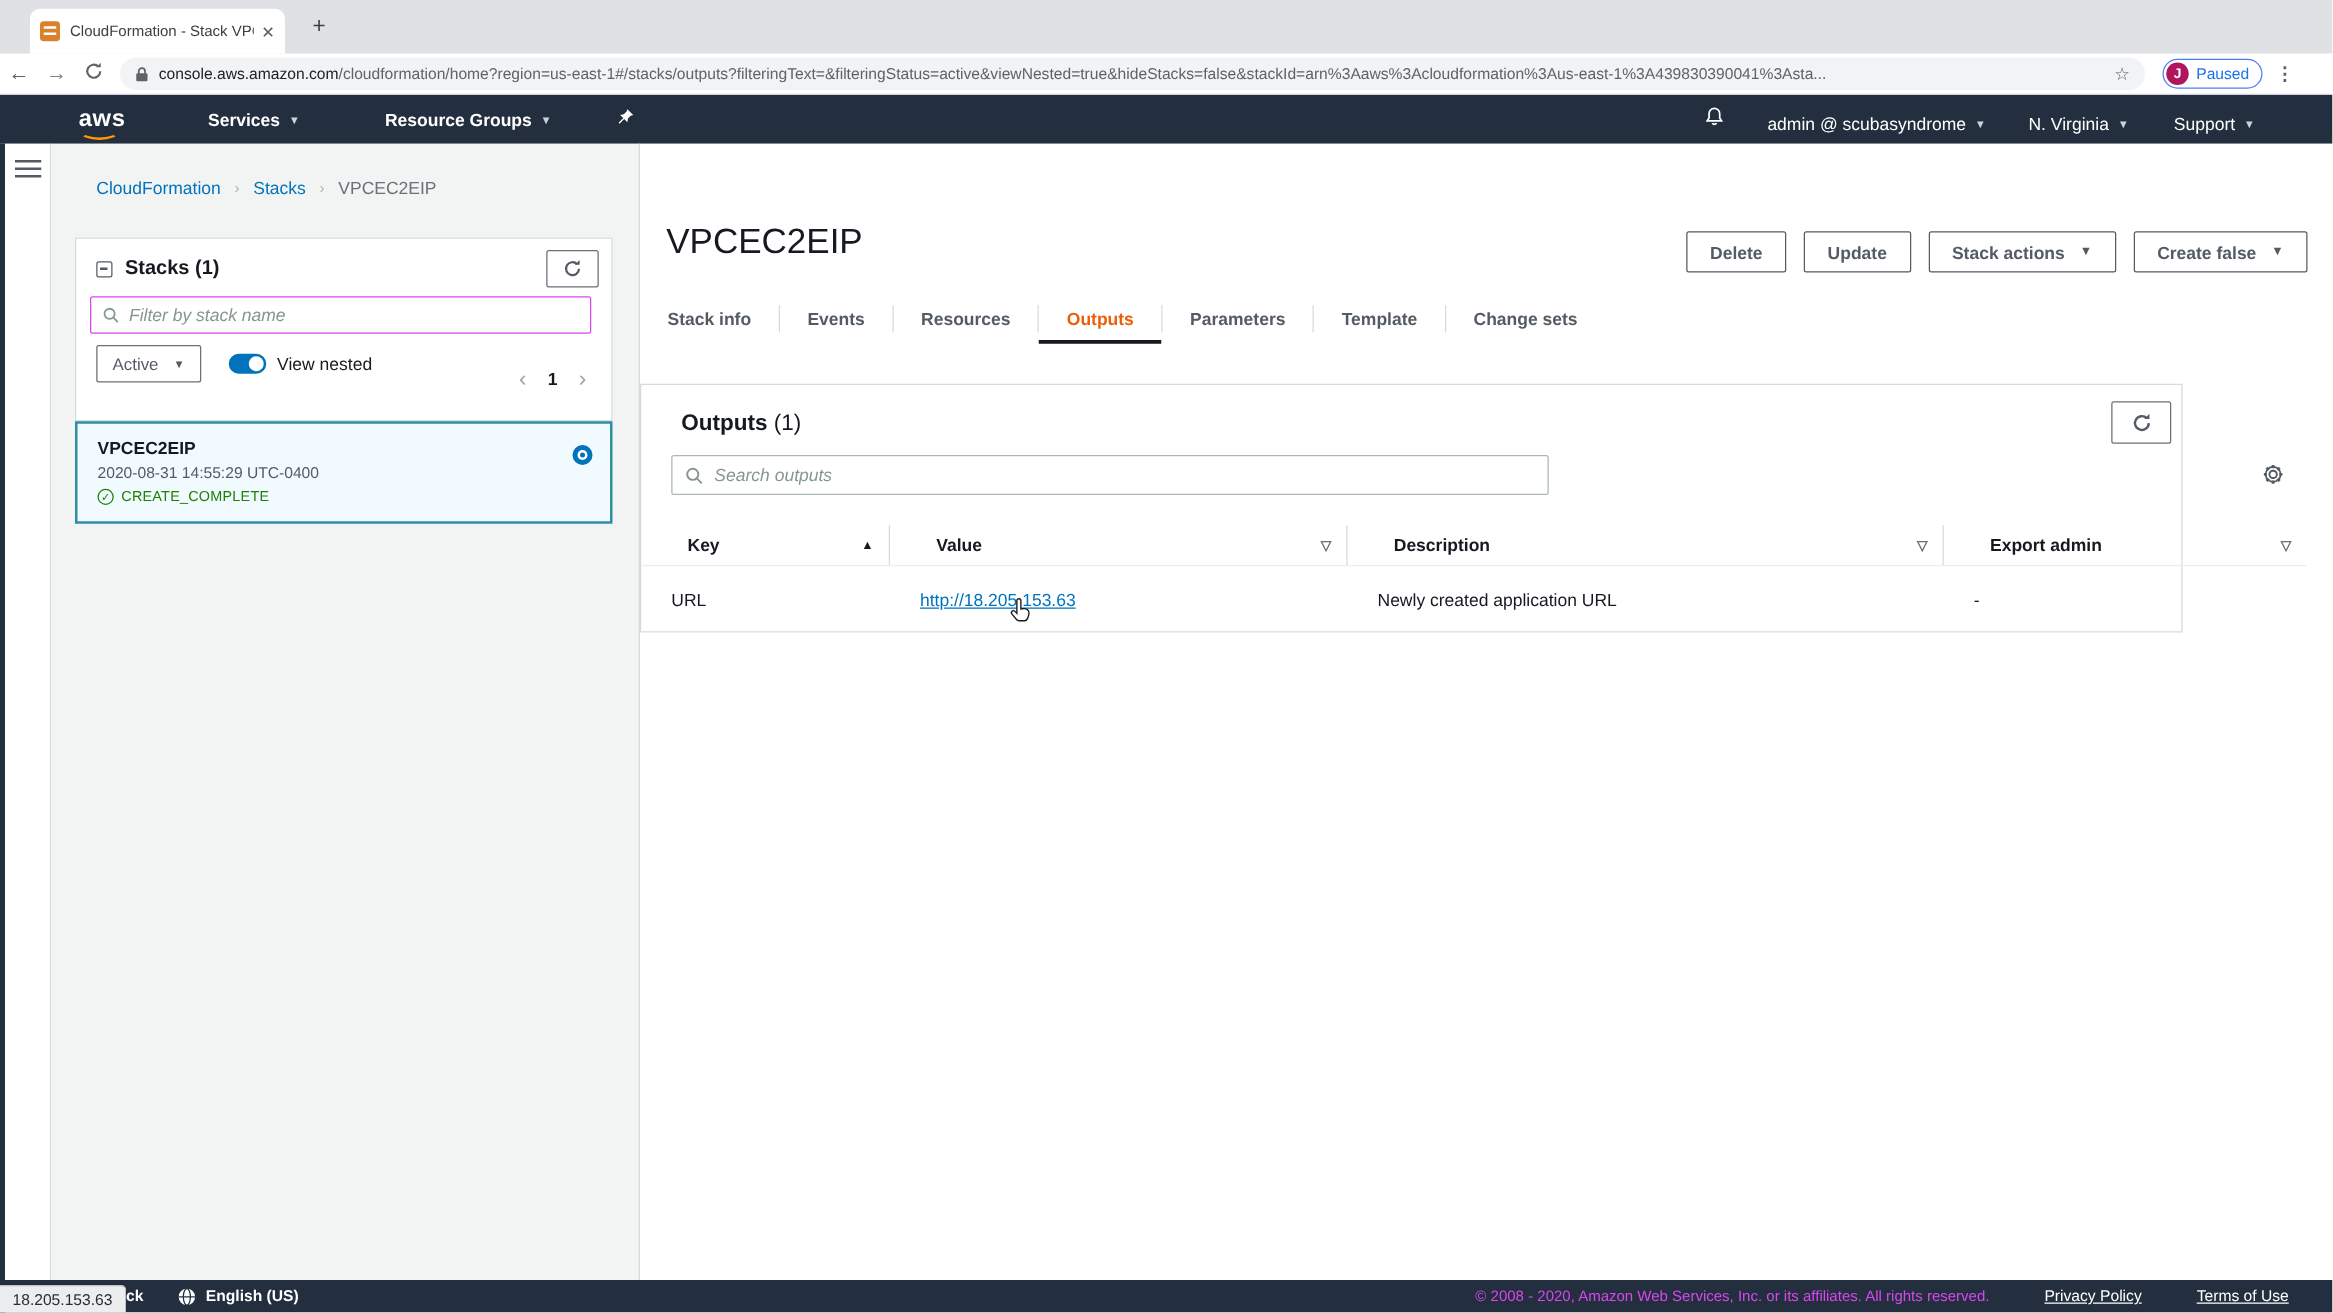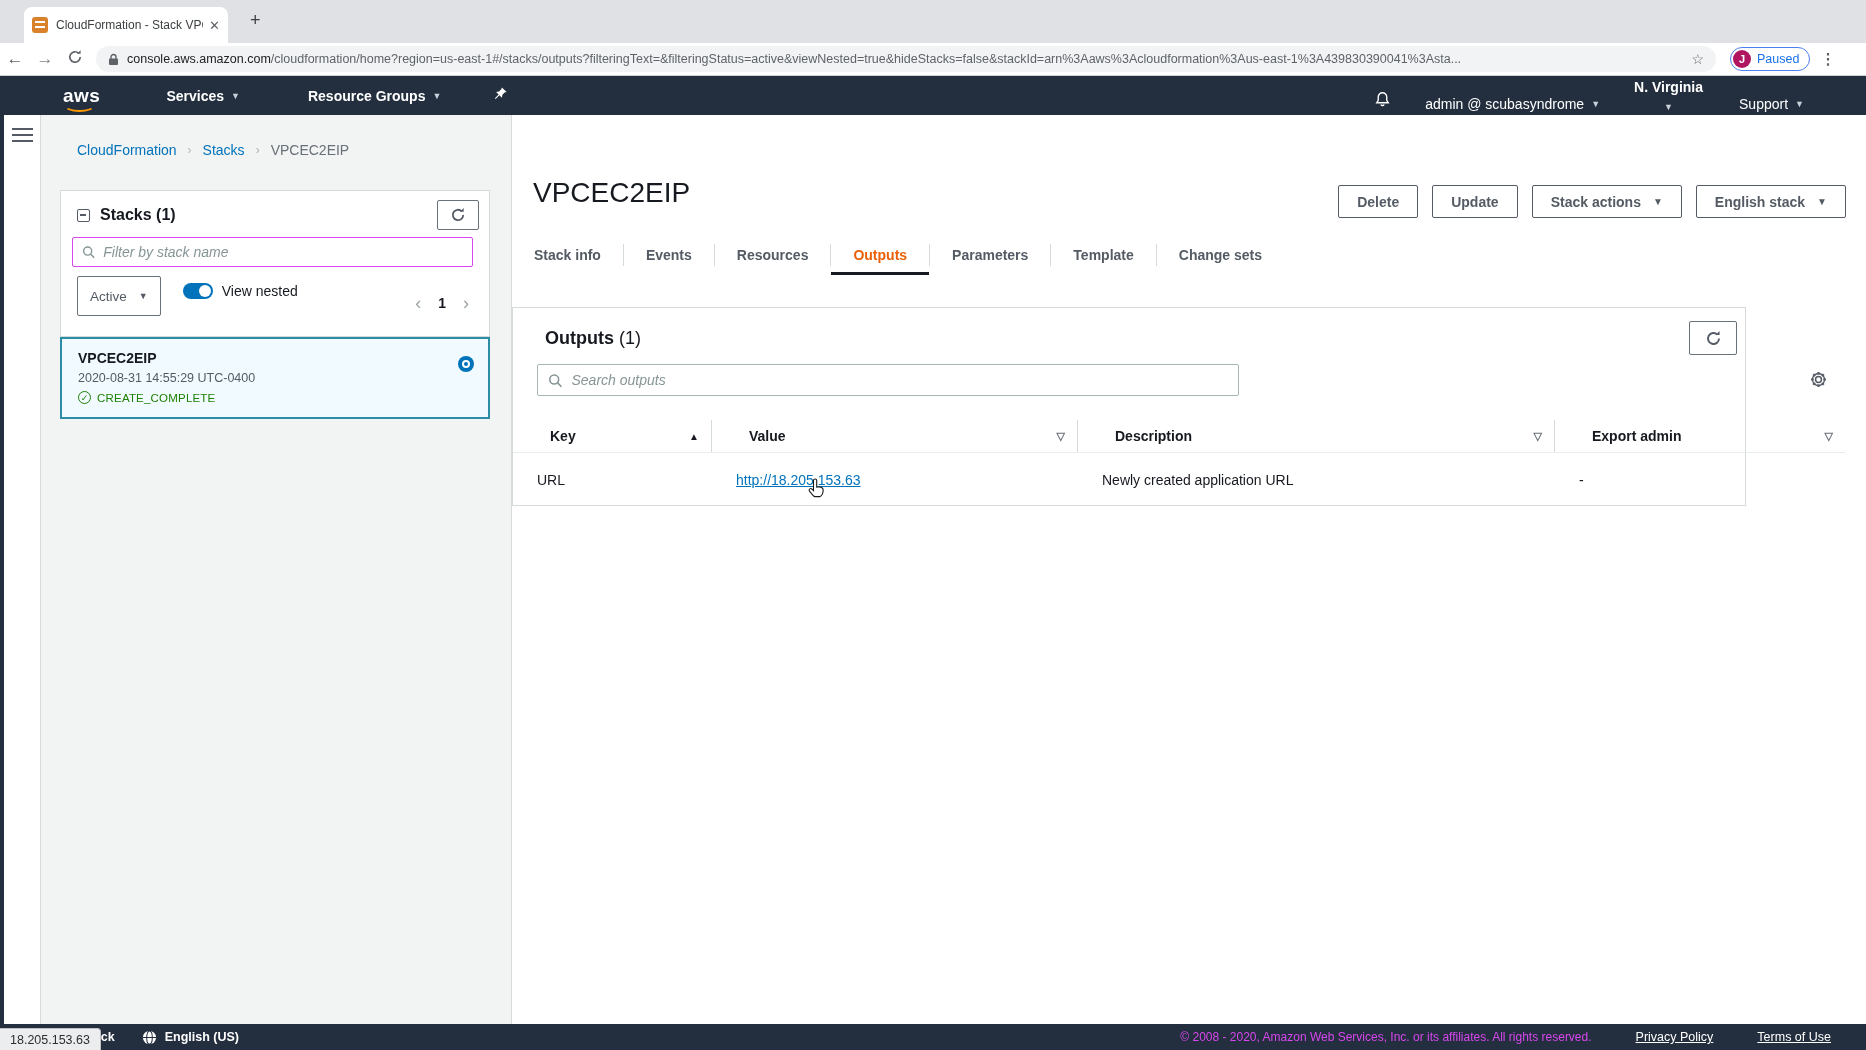--- a/index.html
+++ b/index.html
@@ -35,21 +35,21 @@
   .aws-logo { margin-left:63px; position:relative; font-weight:bold; font-size:19px; letter-spacing:.5px; }
   .aws-smile { position:absolute; left:1px; bottom:-5px; width:31px; height:13px; border:2px solid transparent; border-bottom-color:#ff9900; border-radius:50%; }
   .nav-item { font-size:14px; font-weight:bold; display:flex; align-items:center; gap:7px; }
   .nav-item .caret { font-size:9px; color:#c9d1d9; }
   .nav-services { margin-left:66px; }
   .nav-rg { margin-left:68px; }
   .nav-pin { margin-left:52px; }
   .nav-right { margin-left:auto; display:flex; align-items:flex-end; margin-right:62px; }
   .nav-bell { margin-right:34px; }
   .nav-account { font-weight:normal; }
-  .nav-region { margin-left:34px; font-weight:bold;flex-direction:column; }
+  .nav-region { margin-left:34px; font-weight:normal; }
   .nav-support { margin-left:36px; font-weight:normal; }
 
   
   #left-edge { position:absolute; left:0; top:115px; width:4px; height:935px; background:#232f3e; }
   #ham-strip { position:absolute; left:4px; top:115px; width:37px; height:909px; background:#fff; border-right:1px solid #d5dbdb; }
   .hamburger { margin:13px 0 0 8px; width:21px; }
   .hamburger div { height:2px; background:#545b64; margin-bottom:4px; }
 
   
   #content-left { position:absolute; left:41px; top:115px; width:471px; height:909px; background:#f2f3f3; border-right:1px solid #d5dbdb; }
@@ -61,21 +61,21 @@
   #stacks-panel { position:absolute; left:19px; top:75px; width:430px; height:147px; background:#fff; border:1px solid #d5dbdb; }
   .panel-header { display:flex; align-items:center; padding:9px 10px 0 16px; }
   .collapse-box { width:13px; height:13px; border:1.5px solid #545b64; border-radius:2px; position:relative; }
   .collapse-box:before { content:""; position:absolute; left:2px; top:4.5px; width:6px; height:1.5px; background:#545b64; }
   .panel-title { font-size:16px; font-weight:bold; color:#16191f; margin-left:10px; }
   .refresh-btn { margin-left:auto; width:42px; height:30px; background:#fff; border:1px solid #687078; border-radius:2px; display:flex; align-items:center; justify-content:center; }
   .filter-input { margin:7px 16px 9px 11px; height:30px; border:1px solid #d946ef; border-radius:2px; background:#fff; display:flex; align-items:center; padding:0 9px; }
   .filter-input input { border:none; outline:none; width:100%; font-size:14px; font-style:italic; color:#545b64; margin-left:8px; background:transparent; font-family:"Liberation Sans",sans-serif; }
   .filter-input input::placeholder { color:#879596; font-style:italic; }
   .controls-row { margin:0 16px; display:flex; align-items:flex-start; }
-  .active-btn { height:40px; padding:0 12px; background:#fff; border:1px solid #687078; border-radius:2px; display:flex; align-items:center; gap:12px; font-size:13.5px; color:#545b64; }
+  .active-btn { height:30px; padding:0 12px; background:#fff; border:1px solid #687078; border-radius:2px; display:flex; align-items:center; gap:12px; font-size:13.5px; color:#545b64; }
   .active-btn .caret { font-size:9px; color:#545b64; }
   .toggle-group { display:flex; align-items:center; margin-left:22px; margin-top:7px; }
   .toggle { width:30px; height:16px; border-radius:8px; background:#0073bb; position:relative; }
   .toggle .knob { position:absolute; right:2px; top:2px; width:12px; height:12px; border-radius:50%; background:#fff; }
   .toggle-label { font-size:14px; color:#16191f; margin-left:9px; }
   .pager { margin-left:auto; margin-top:18px; display:flex; align-items:center; gap:17px; padding-right:4px; }
   .pager .chev { color:#99a2a7; font-size:18px; line-height:1; }
   .pager .pagenum { font-size:14px; font-weight:bold; color:#16191f; }
 
   #stack-card { position:absolute; left:19px; top:222px; width:430px; height:82px; background:#f1faff; border:2px solid #2d8da5; padding:11px 16px; }
@@ -285,21 +285,21 @@
     <div id="page-title">VPCEC2EIP</div>
 
     <div id="action-buttons">
       <button class="aws-btn">Delete</button>
       <button class="aws-btn">Update</button>
       <button class="aws-btn">
           <span>Stack actions</span>
           <span class="caret">▼</span>
         </button>
       <button class="aws-btn">
-          <span>English stack</span>
+          <span>Create false</span>
           <span class="caret">▼</span>
         </button>
     </div>
 
     <div id="tabs">
       <span class="tab-item">Stack info</span>
       <span class="tab-sep"></span>
       <span class="tab-item">Events</span>
       <span class="tab-sep"></span>
       <span class="tab-item">Resources</span>

